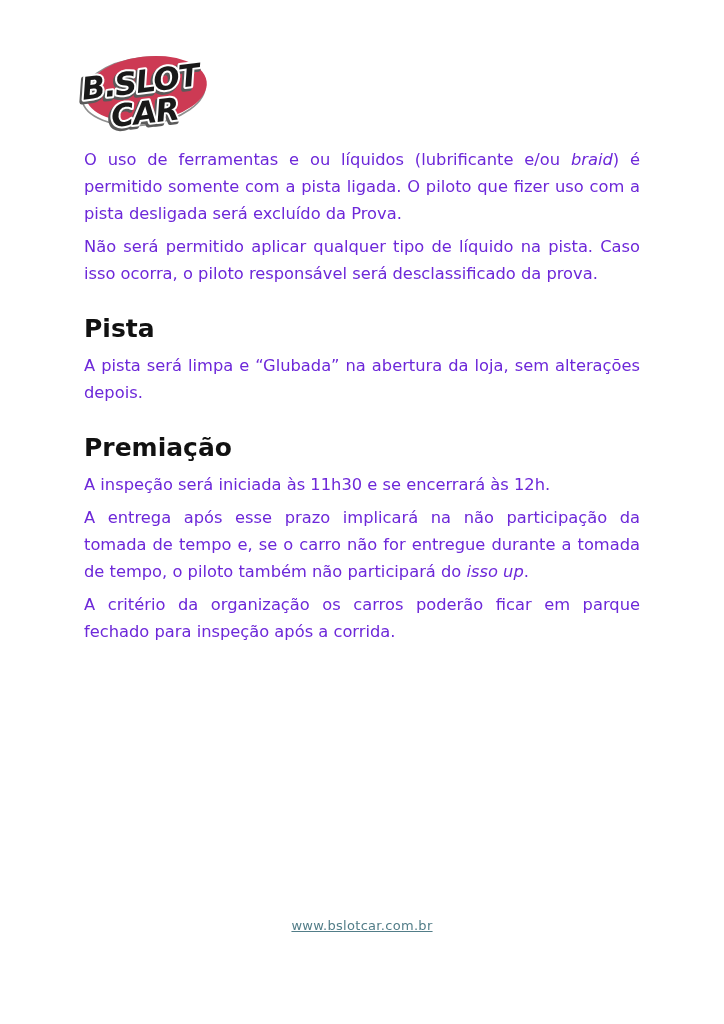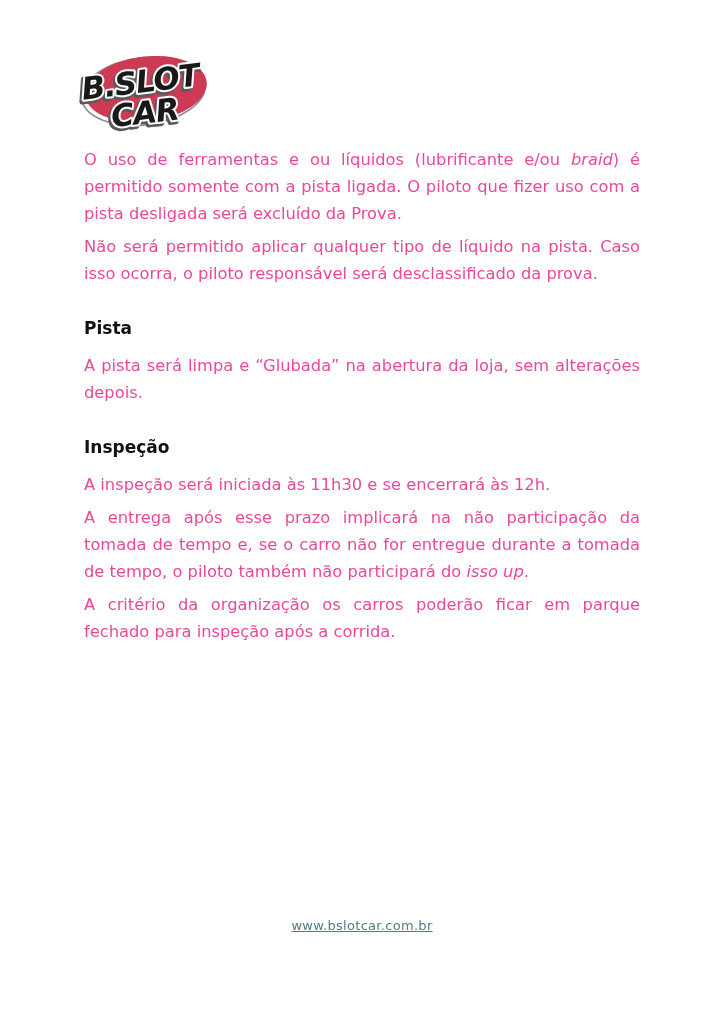--- a/index.html
+++ b/index.html
@@ -31,24 +31,24 @@
     font-family: "DejaVu Sans", sans-serif;
     font-weight: bold;
     font-style: italic;
     letter-spacing: -1px;
   }
   p.body {
     font-size: 16.3px;
     line-height: 27px;
     text-align: justify;
     margin: 0 0 6px 0;
-    color: #ec4899;
+    color: #6d28d9;
   }
   h2.section-heading {
-    font-size: 17px;
+    font-size: 25px;
     line-height: 27px;
     font-weight: bold;
     color: #111111;
     margin: 28px 0 10px 0;
     text-align: left;
   }
   em { font-style: italic; }
   .footer {
     position: absolute;
     top: 915px;
@@ -85,22 +85,22 @@
       </svg>
     </div>
 
     <p class="body"><span>O uso de ferramentas e ou líquidos (lubrificante e/ou </span><em>braid</em><span>) é permitido somente com a pista ligada. O piloto que fizer uso com a pista desligada será excluído da Prova.</span></p>
 
     <p class="body">Não será permitido aplicar qualquer tipo de líquido na pista. Caso isso ocorra, o piloto responsável será desclassificado da prova.</p>
 
     <h2 class="section-heading">Pista</h2>
     <p class="body">A pista será limpa e “Glubada” na abertura da loja, sem alterações depois.</p>
 
+    <h2 class="section-heading">Premiação</h2>
 
-    <h2 class="section-heading">Inspeção</h2>
     <p class="body">A inspeção será iniciada às 11h30 e se encerrará às 12h.</p>
     <p class="body"><span>A entrega após esse prazo implicará na não participação da tomada de tempo e, se o carro não for entregue durante a tomada de tempo, o piloto também não participará do </span><em>isso up</em><span>.</span></p>
     <p class="body">A critério da organização os carros poderão ficar em parque fechado para inspeção após a corrida.</p>
 
   </div>
 
   <div class="footer">
     <a>www.bslotcar.com.br</a>
   </div>
 </div>

